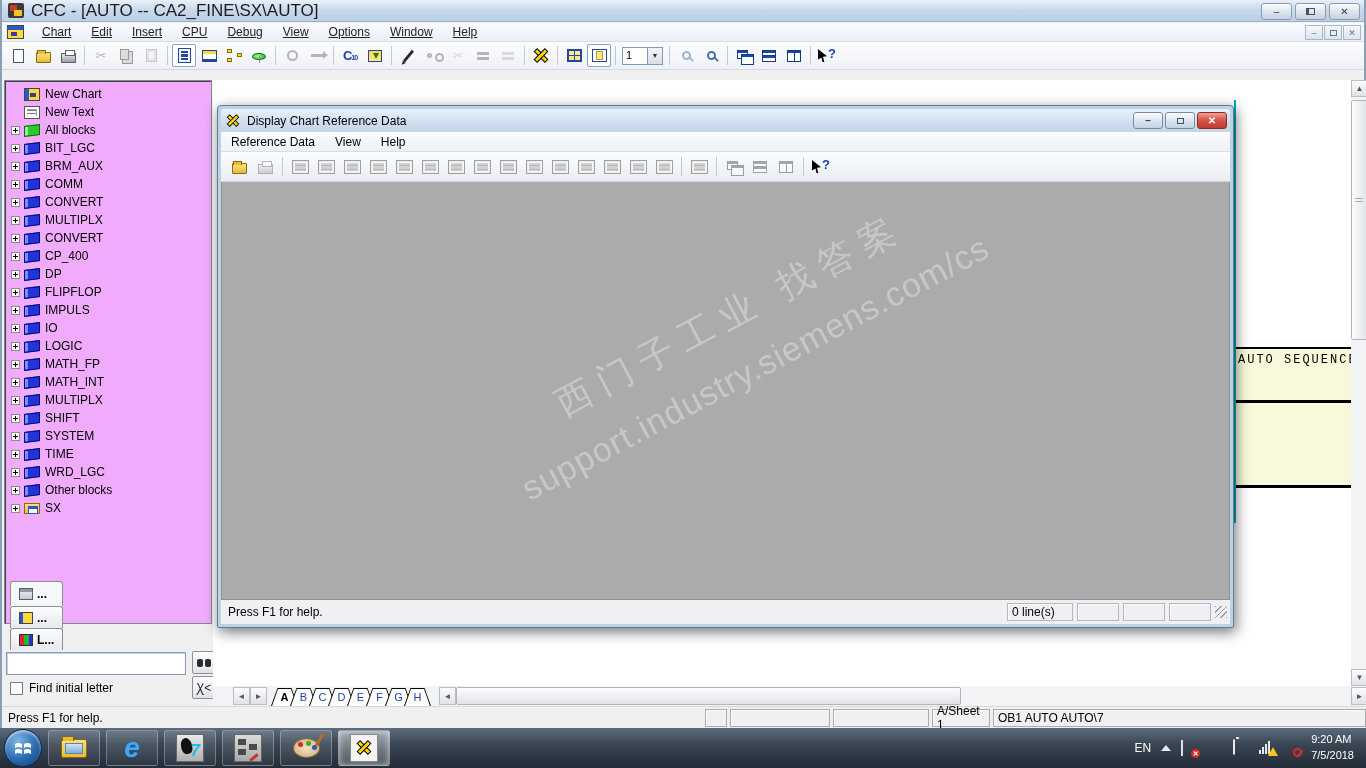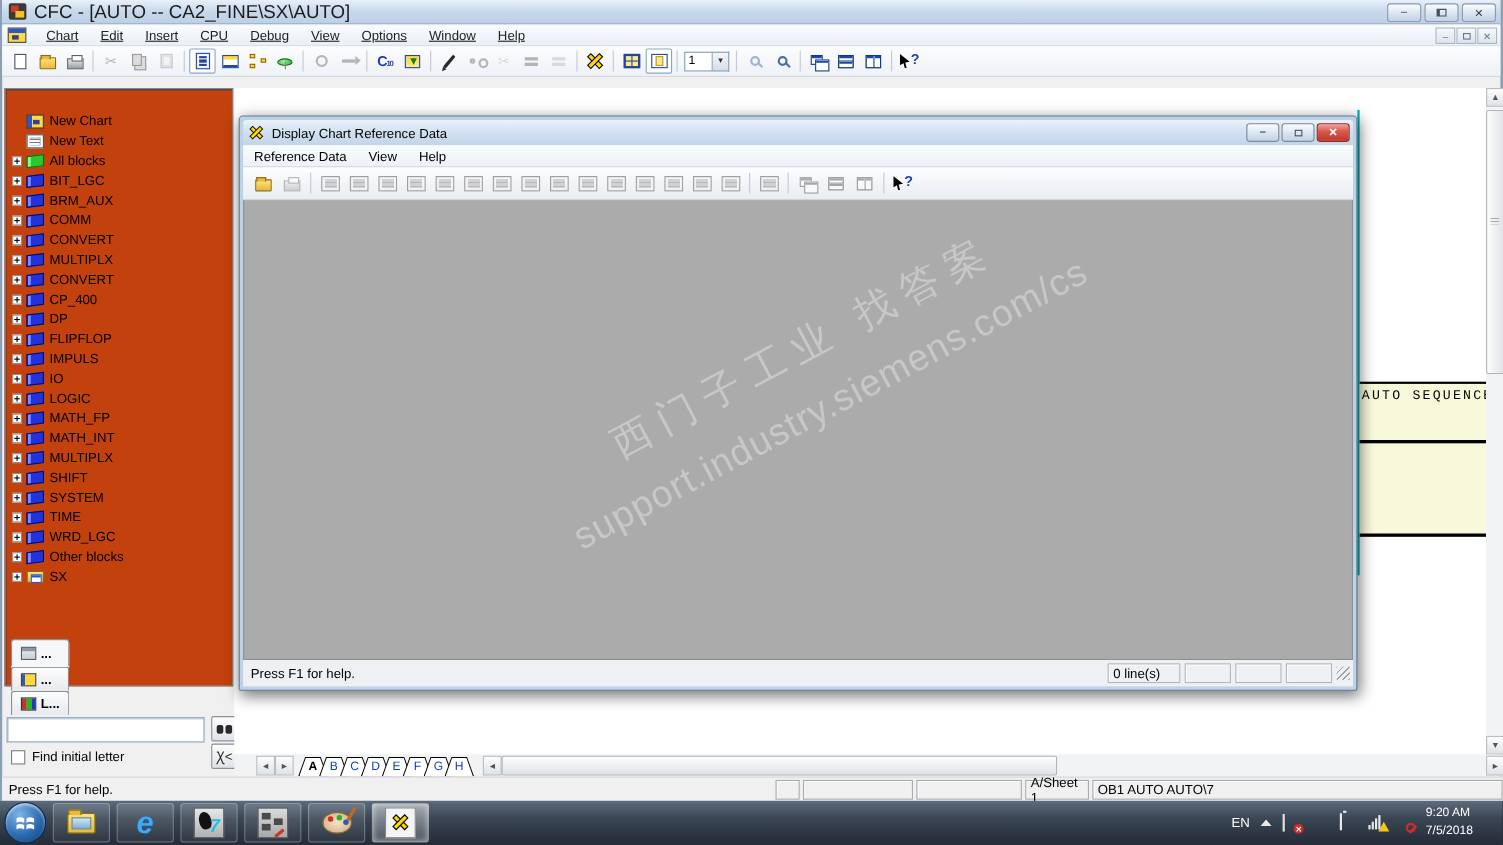--- a/index.html
+++ b/index.html
@@ -96,22 +96,22 @@
   .helpico{position:relative;width:18px;height:15px;}
   .helpico .arrow{position:absolute;left:0;top:1px;width:9px;height:13px;background:#000;
      clip-path:polygon(0 0,100% 55%,55% 60%,70% 100%,50% 100%,38% 65%,0 80%);}
   .helpico .q{position:absolute;right:0;top:-2px;color:#1a3fb0;font-weight:bold;font-size:13px;}
   .zoombox{display:flex;align-items:center;margin:0 2px;}
   .zoombox .zval{width:26px;height:18px;background:#fff;border:1px solid #7f9db9;padding:1px 3px;font-size:11px;}
   .zoombox .zdrop{width:15px;height:18px;border:1px solid #7f9db9;border-left:none;
      background:linear-gradient(#f4f6f9,#d8dee8);font-size:7px;display:flex;align-items:center;justify-content:center;color:#333;}
   .scis{font-size:13px;color:#b5b5b5;}
   
-  #tree{position:absolute;left:2px;top:80px;width:208px;height:544px;background:#c2410c;
-    border:1px solid #828790;box-shadow:inset 1px 1px 0 #404347;overflow:hidden;padding-top:20px;}
+  #tree{position:absolute;left:2px;top:80px;width:208px;height:544px;background:#f0abfc;
+    border:1px solid #828790;box-shadow:inset 1px 1px 0 #404347;overflow:hidden;padding-top:4px;}
   .trow{display:flex;align-items:center;height:18px;padding-left:6px;}
   .texp{width:9px;height:9px;min-width:9px;border:1px solid #8c8c8c;background:
      linear-gradient(#000,#000) center/5px 1px no-repeat,
      linear-gradient(#000,#000) center/1px 5px no-repeat,#fff;margin-right:4px;}
   .texp.none{visibility:hidden;}
   .ticon{width:16px;height:13px;min-width:16px;margin-right:5px;position:relative;}
   .ticon.bookb,.ticon.bookg{height:11px;background:#2233dd;border:1px solid #001066;
      transform:skewY(-7deg);box-shadow:inset 3px 0 0 #7f8cff;margin-top:1px;}
   .ticon.bookg{background:#2ec72e;border-color:#0a6e0a;box-shadow:inset 3px 0 0 #9af09a;}
   .ticon.ic-chart{background:linear-gradient(90deg,#2a58c8 0 4px,#ffd93b 4px);border:1px solid #444;}
@@ -238,21 +238,21 @@
   .tk-cfc{width:28px;height:28px;background:linear-gradient(#dcdcdc,#a8a8a8);border:1px solid #666;position:relative;}
   .tk-cfc i{position:absolute;background:#4a4a4a;width:8px;height:6px;}
   .tk-cfc .b1{left:3px;top:4px;}.tk-cfc .b2{right:4px;top:9px;}.tk-cfc .b3{left:3px;top:14px;}
   .tk-cfc .pen{position:absolute;right:2px;bottom:2px;width:10px;height:3px;background:#c8352a;transform:rotate(-40deg);border-radius:1px;}
   .tk-paint{width:27px;height:20px;background:radial-gradient(#f5e3c8,#cfa878);border:1px solid #8a6a3a;border-radius:50%;position:relative;}
   .tk-paint i{position:absolute;width:5px;height:5px;border-radius:50%;}
   .tk-paint .c1{left:4px;top:3px;background:#d42a2a;}.tk-paint .c2{left:12px;top:2px;background:#2bb42b;}
   .tk-paint .c3{left:18px;top:6px;background:#2a58c8;}
   .tk-paint .brush{position:absolute;right:-2px;top:-6px;width:3px;height:14px;background:#b86a2a;transform:rotate(30deg);}
   .tk-x{width:28px;height:28px;background:#f4f4f4;border:1px solid #888;display:flex;align-items:center;justify-content:center;}
-  #tray{margin-left:auto;display:flex;align-items:center;gap:10px;color:#fff;padding-right:27px;}
+  #tray{margin-left:auto;display:flex;align-items:center;gap:10px;color:#fff;padding-right:12px;}
   #tray .lang{font-size:12px;}
   #tray .chev{width:0;height:0;border-left:5px solid transparent;border-right:5px solid transparent;border-bottom:6px solid #e8e8e8;}
   .tray-ic{width:16px;height:16px;position:relative;}
   .tr-flag{background:linear-gradient(#fdfdfd,#cfcfcf);clip-path:polygon(0 0,100% 12%,100% 60%,0 72%);width:12px;height:12px;}
   .tr-flag-pole{position:absolute;left:0;top:0;width:2px;height:16px;background:#e0e0e0;}
   .tr-badge{position:absolute;right:-3px;bottom:-2px;width:9px;height:9px;border-radius:50%;background:#d42a2a;
      color:#fff;font-size:7px;display:flex;align-items:center;justify-content:center;font-weight:bold;}
   .tr-shield{width:14px;height:15px;background:linear-gradient(#8fe08f,#2a9a2a);clip-path:polygon(0 0,100% 0,100% 60%,50% 100%,0 60%);margin-top:1px;}
   .tr-batt{width:9px;height:14px;border:1px solid #e8e8e8;border-radius:2px;margin:1px auto 0;position:relative;}
   .tr-batt::before{content:"";position:absolute;left:2px;top:-3px;width:3px;height:2px;background:#e8e8e8;}

